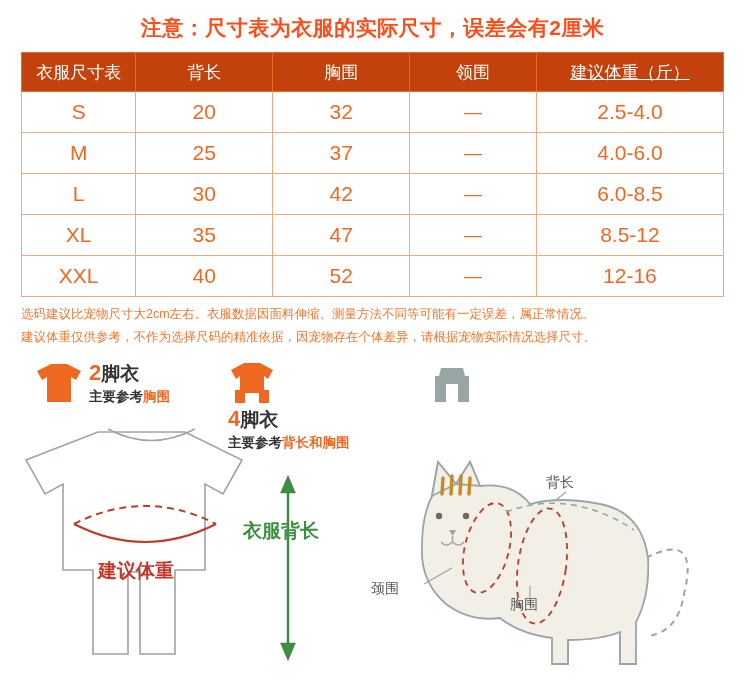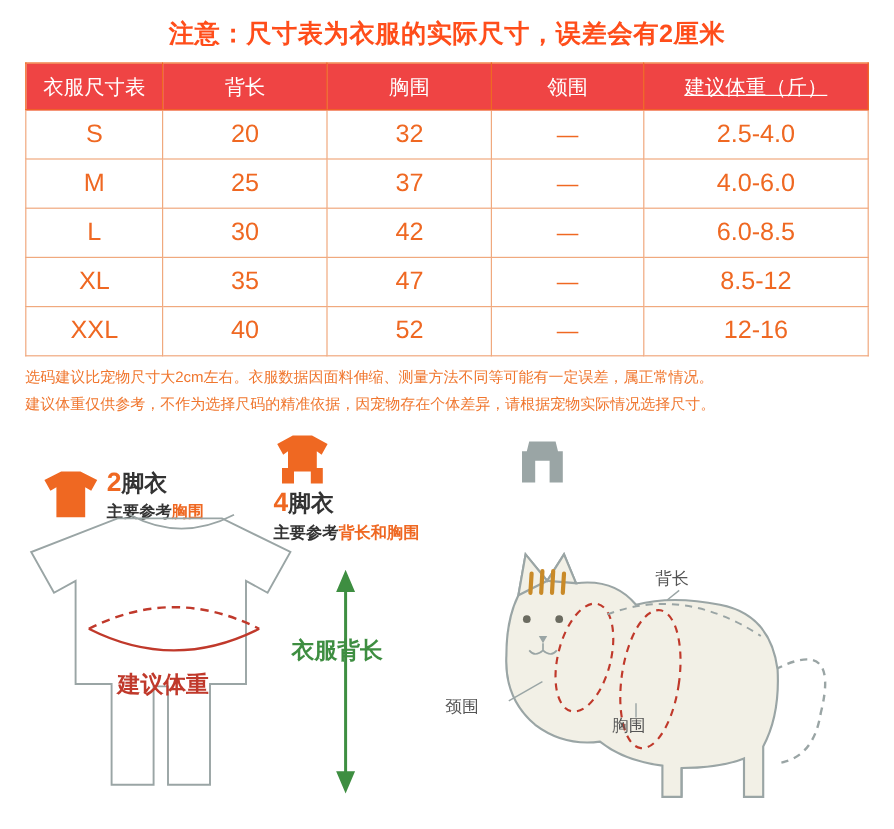--- a/index.html
+++ b/index.html
@@ -25,21 +25,21 @@
     padding-bottom: 10px;
   }
 
   .size-table {
     width: 703px;
     margin: 0 auto;
     border-collapse: collapse;
     table-layout: fixed;
   }
   .size-table th {
-    background: #ef4444;
+    background: #c2410c;
     color: #ffffff;
     font-size: 17px;
     font-weight: normal;
     height: 36px;
     border: 1px solid #ef6822;
     text-align: center;
     vertical-align: middle;
   }
   .size-table td {
     border: 1px solid #f0a97e;
@@ -78,21 +78,21 @@
     margin: 12px auto 0 auto;
     display: flex;
     align-items: flex-start;
     position: relative;
     height: 62px;
   }
   .legend-item {
     display: flex;
     align-items: flex-start;
   }
-  .legend-item.i1 { margin-left: 14px; margin-top: 29px; }
+  .legend-item.i1 { margin-left: 14px; }
   .legend-item.i2 { margin-left: 58px; flex-direction: column; }
   .legend-item.i3 { margin-left: 78px; }
 
   .legend-icon {
     width: 48px;
     height: 46px;
     margin-right: 6px;
     flex: none;
   }
   .legend-text {
@@ -324,19 +324,19 @@
     </g>
 
     <g stroke="#9aa5a5" stroke-width="1.2" fill="none">
       <line x1="424" y1="158" x2="452" y2="142"></line>
       <line x1="530" y1="172" x2="530" y2="160"></line>
       <line x1="566" y1="66" x2="556" y2="74"></line>
     </g>
   </svg>
 
   <div class="lbl-red" style="left:98px; top:132px;">建议体重</div>
-  <div class="lbl-green" style="left:243px; top:103px;">衣服背长</div>
+  <div class="lbl-green" style="left:243px; top:92px;">衣服背长</div>
 
   <div class="lbl" style="left:546px; top:48px;">背长</div>
   <div class="lbl" style="left:371px; top:154px;">颈围</div>
   <div class="lbl" style="left:510px; top:170px;">胸围</div>
 
 </div>
 
 </body></html>

